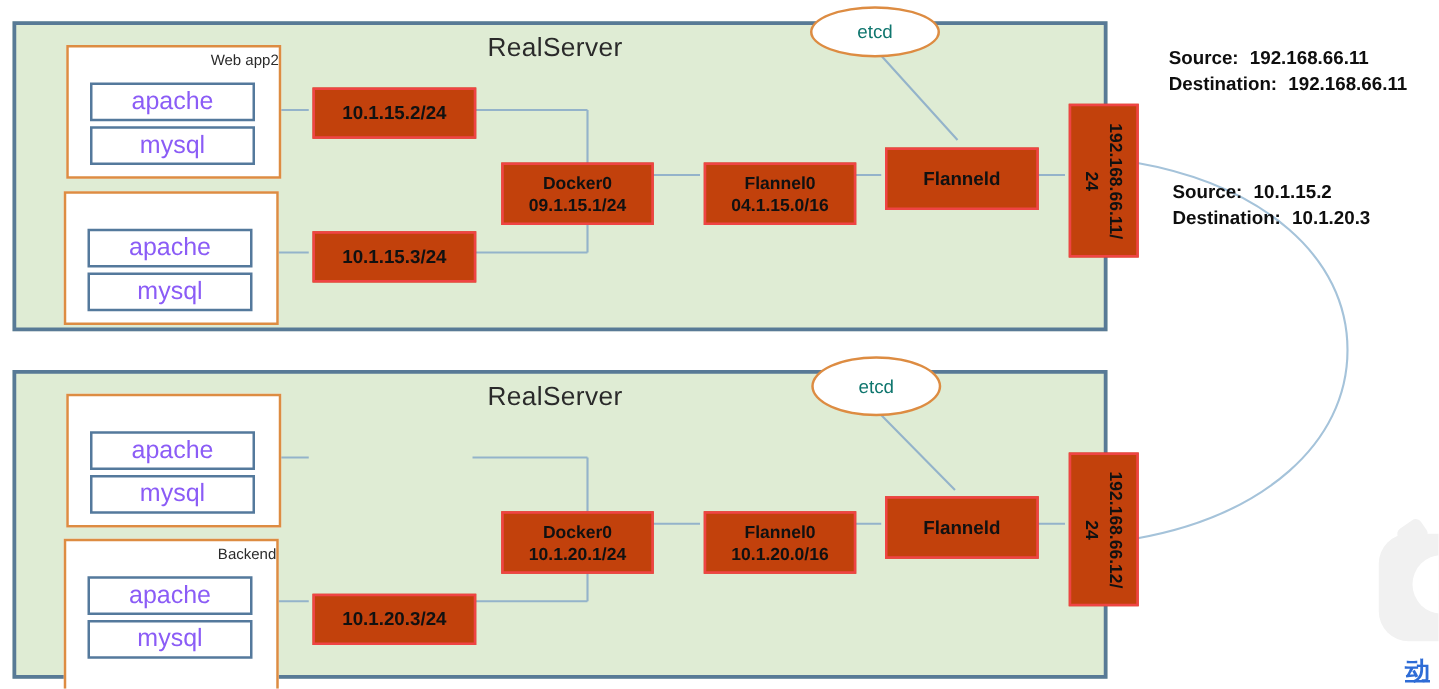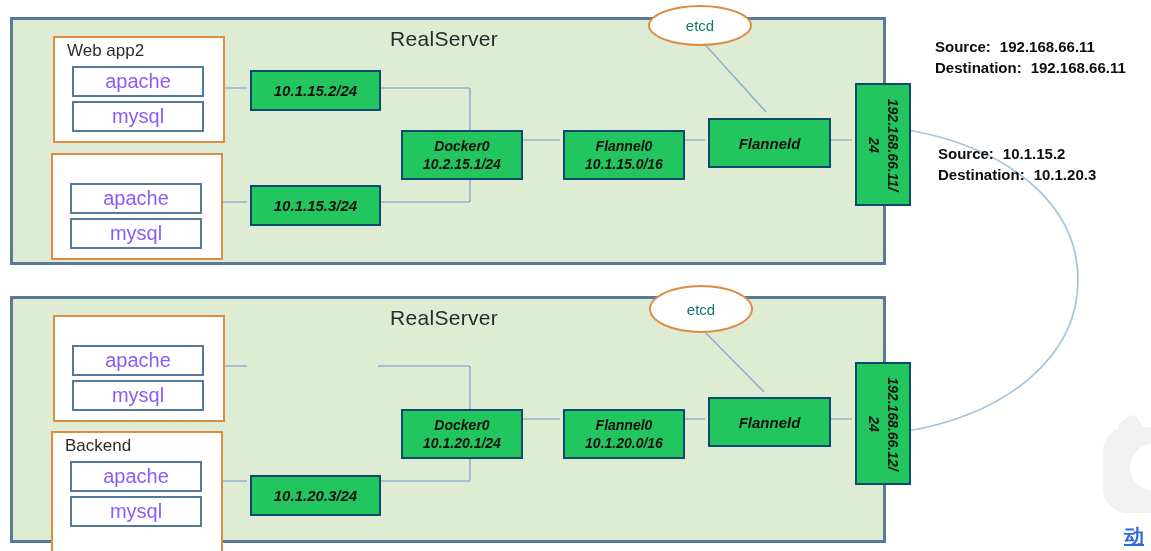--- a/index.html
+++ b/index.html
@@ -11,31 +11,31 @@
     position:absolute;background:#dfecd4;border:3px solid #587a96;box-sizing:border-box;
   }
   .server-title{
     position:absolute;font-size:21px;color:#2a2a2a;letter-spacing:.3px;z-index:2;white-space:nowrap;
   }
   .wires{position:absolute;left:0;top:0;pointer-events:none;}
   .group-box{
     position:absolute;background:#fff;border:2px solid #dd8c42;box-sizing:border-box;z-index:2;
   }
   .group-title{
-    text-align:left;font-size:17px;color:#2b2b2b;margin-top:3px;padding-left:12px;
+    text-align:right;font-size:12px;color:#2b2b2b;margin-top:3px;padding-left:12px;
   }
   .inner-box{
     position:absolute;left:17px;width:132px;height:31px;background:#fff;border:2px solid #54799c;
     box-sizing:border-box;display:flex;align-items:center;justify-content:center;
     font-size:20px;font-weight:normal;color:#8b5cf6;
   }
   .white-box{
-    position:absolute;background:#22c55e;border:2px solid #0c4a6e;box-sizing:border-box;z-index:2;
+    position:absolute;background:#c2410c;border:2px solid #ef4444;box-sizing:border-box;z-index:2;
     display:flex;flex-direction:column;align-items:center;justify-content:center;
-    font-weight:bold;color:#111;text-align:center;font-style:italic;
+    font-weight:bold;color:#111;text-align:center;
   }
   .ip-box{width:131px;height:41px;font-size:15px;}
   .net-box{width:122px;height:50px;font-size:14px;line-height:1.32;margin-top:12px;}
   .flanneld-box{width:123px;height:50px;font-size:15px;}
   .nic-box{width:56px;height:123px;}
   .nic-inner{
     position:absolute;left:50%;top:50%;width:122px;
     transform:translate(-50%,-50%) rotate(90deg);
     font-size:14px;font-weight:bold;line-height:1.35;text-align:center;color:#111;
   }
@@ -78,25 +78,25 @@
     <div class="group-box" style="left:38px;top:133px;width:172px;height:107px;">
       <div class="inner-box" style="top:28px;">apache</div>
       <div class="inner-box" style="top:63px;">mysql</div>
     </div>
 
     <div class="white-box ip-box" style="left:237px;top:50px;">10.1.15.2/24</div>
     <div class="white-box ip-box" style="left:237px;top:165px;">10.1.15.3/24</div>
 
     <div class="white-box net-box" style="left:388px;top:98px;">
       <div>Docker0</div>
-      <div>10.2.15.1/24</div>
+      <div>09.1.15.1/24</div>
     </div>
     <div class="white-box net-box" style="left:550px;top:98px;">
       <div>Flannel0</div>
-      <div>10.1.15.0/16</div>
+      <div>04.1.15.0/16</div>
     </div>
     <div class="white-box flanneld-box" style="left:695px;top:98px;">Flanneld</div>
 
     <div class="white-box nic-box" style="left:842px;top:63px;">
       <div class="nic-inner">
         <div>192.168.66.11/</div>
         <div>24</div>
       </div>
     </div>
 

